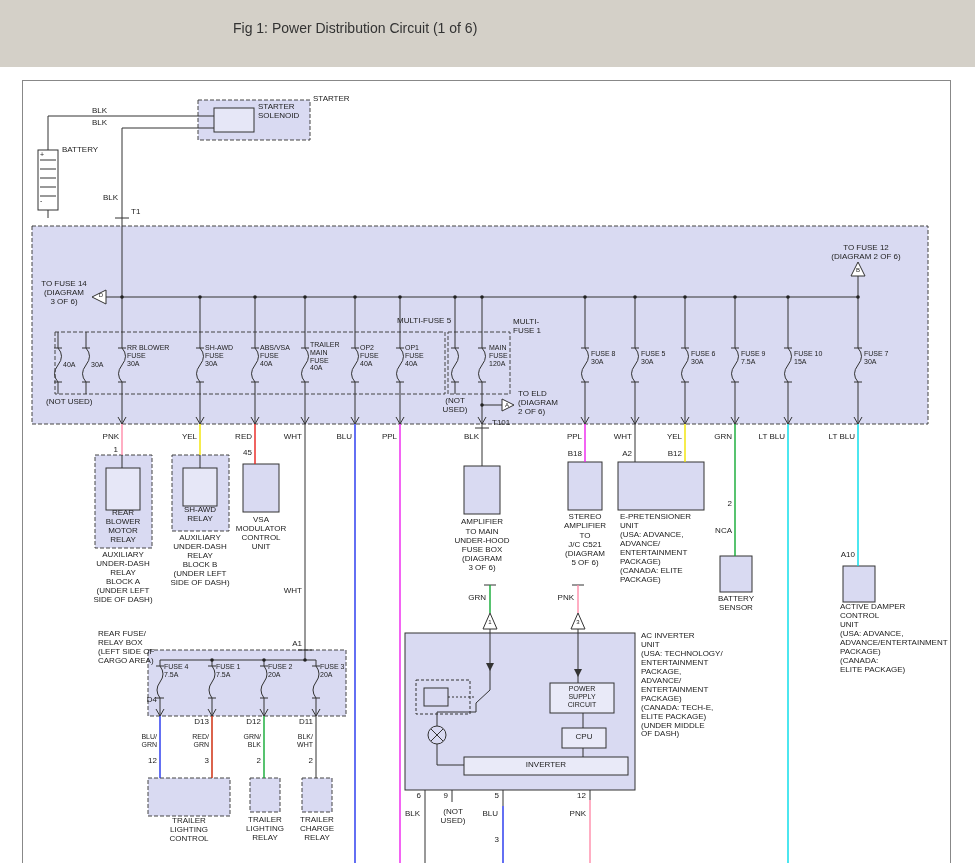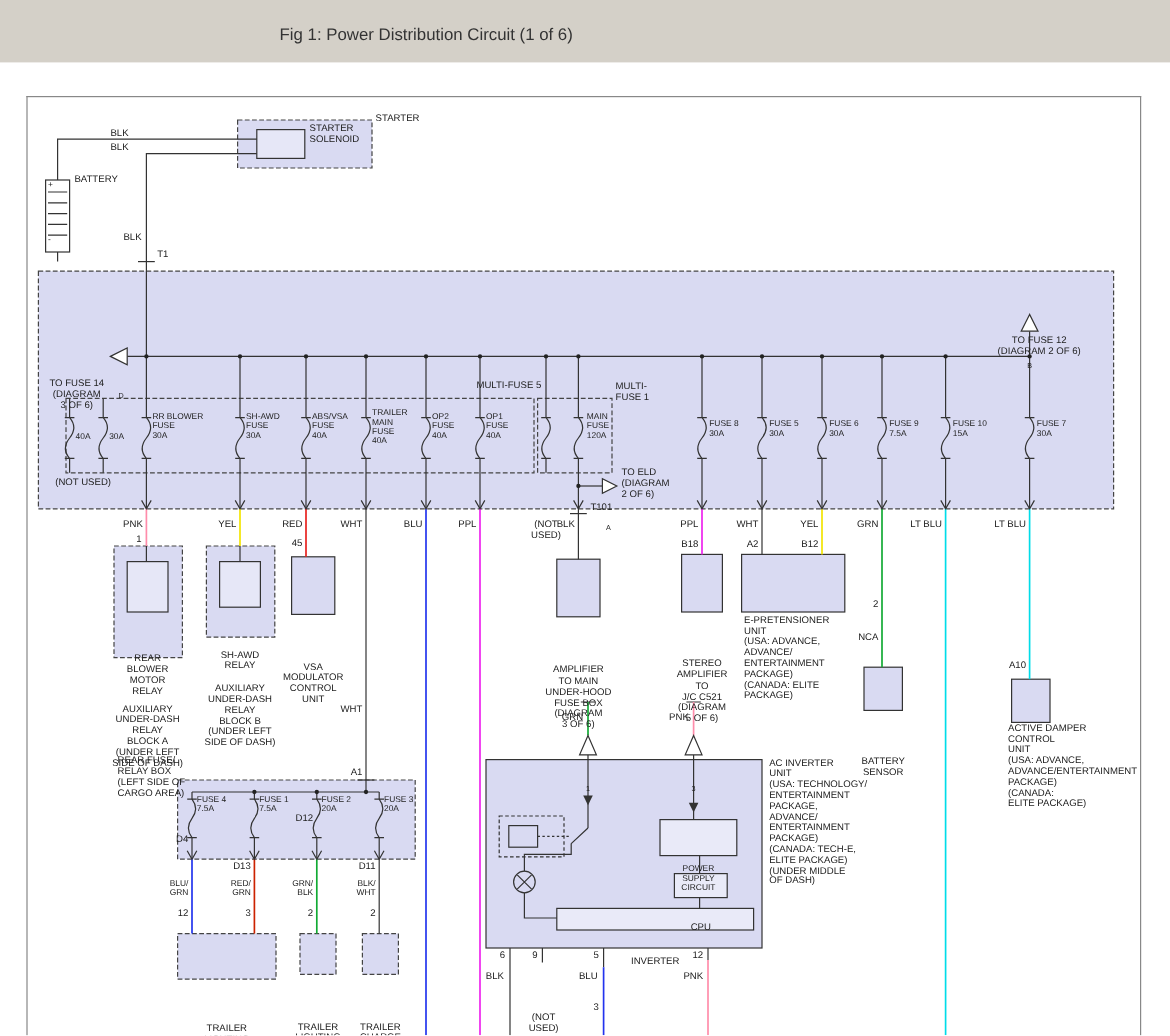--- a/index.html
+++ b/index.html
@@ -1,26 +1,26 @@
 <!DOCTYPE html>
 <html><head>
 <meta charset="utf-8">
 <style>
   * { margin:0; padding:0; box-sizing:border-box; }
   html,body { background:#fff; font-family:"Liberation Sans", sans-serif; }
   .stage { position:relative; width:975px; height:863px; background:#fff; overflow:hidden; }
-  .header { position:absolute; left:0; top:0; width:975px; height:52px; background:#d4d0c8; }
+  .header { position:absolute; left:0; top:0; width:975px; height:67px; background:#d4d0c8; }
   .title { position:absolute; left:233px; top:20px; font-size:14px; color:#333; }
   .frame { position:absolute; left:22px; top:80px; width:929px; height:783px;
            border:1px solid #888; border-bottom:none; }
   svg.wires { position:absolute; left:0; top:0; }
   .lbl { position:absolute; font-size:8px; line-height:1.12; color:#222; white-space:pre-line; z-index:3; }
   .s { font-size:7px; }
   .t { font-size:6px; line-height:1; }
-  .c { transform:translateX(-50%); text-align:center;margin-top:36px; }
+  .c { transform:translateX(-50%); text-align:center; }
   .r { transform:translateX(-100%); text-align:right; }
 </style>
 </head>
 <body>
 
 <div class="stage">
 
   <div class="header">
     <div class="title">Fig 1: Power Distribution Circuit (1 of 6)</div>
   </div>
@@ -358,21 +358,21 @@
   <div class="lbl s" style="left:164px;top:663px">FUSE 4
 7.5A</div>
   <div class="lbl s" style="left:216px;top:663px">FUSE 1
 7.5A</div>
   <div class="lbl s" style="left:268px;top:663px">FUSE 2
 20A</div>
   <div class="lbl s" style="left:320px;top:663px">FUSE 3
 20A</div>
   <div class="lbl r" style="left:157px;top:696px">D4</div>
   <div class="lbl r" style="left:209px;top:718px">D13</div>
-  <div class="lbl r" style="left:261px;top:678px">D12</div>
+  <div class="lbl r" style="left:261px;top:718px">D12</div>
   <div class="lbl r" style="left:313px;top:718px">D11</div>
   <div class="lbl r s" style="left:157px;top:733px">BLU/
 GRN</div>
   <div class="lbl r s" style="left:209px;top:733px">RED/
 GRN</div>
   <div class="lbl r s" style="left:261px;top:733px">GRN/
 BLK</div>
   <div class="lbl r s" style="left:313px;top:733px">BLK/
 WHT</div>
   <div class="lbl r" style="left:157px;top:757px">12</div>

